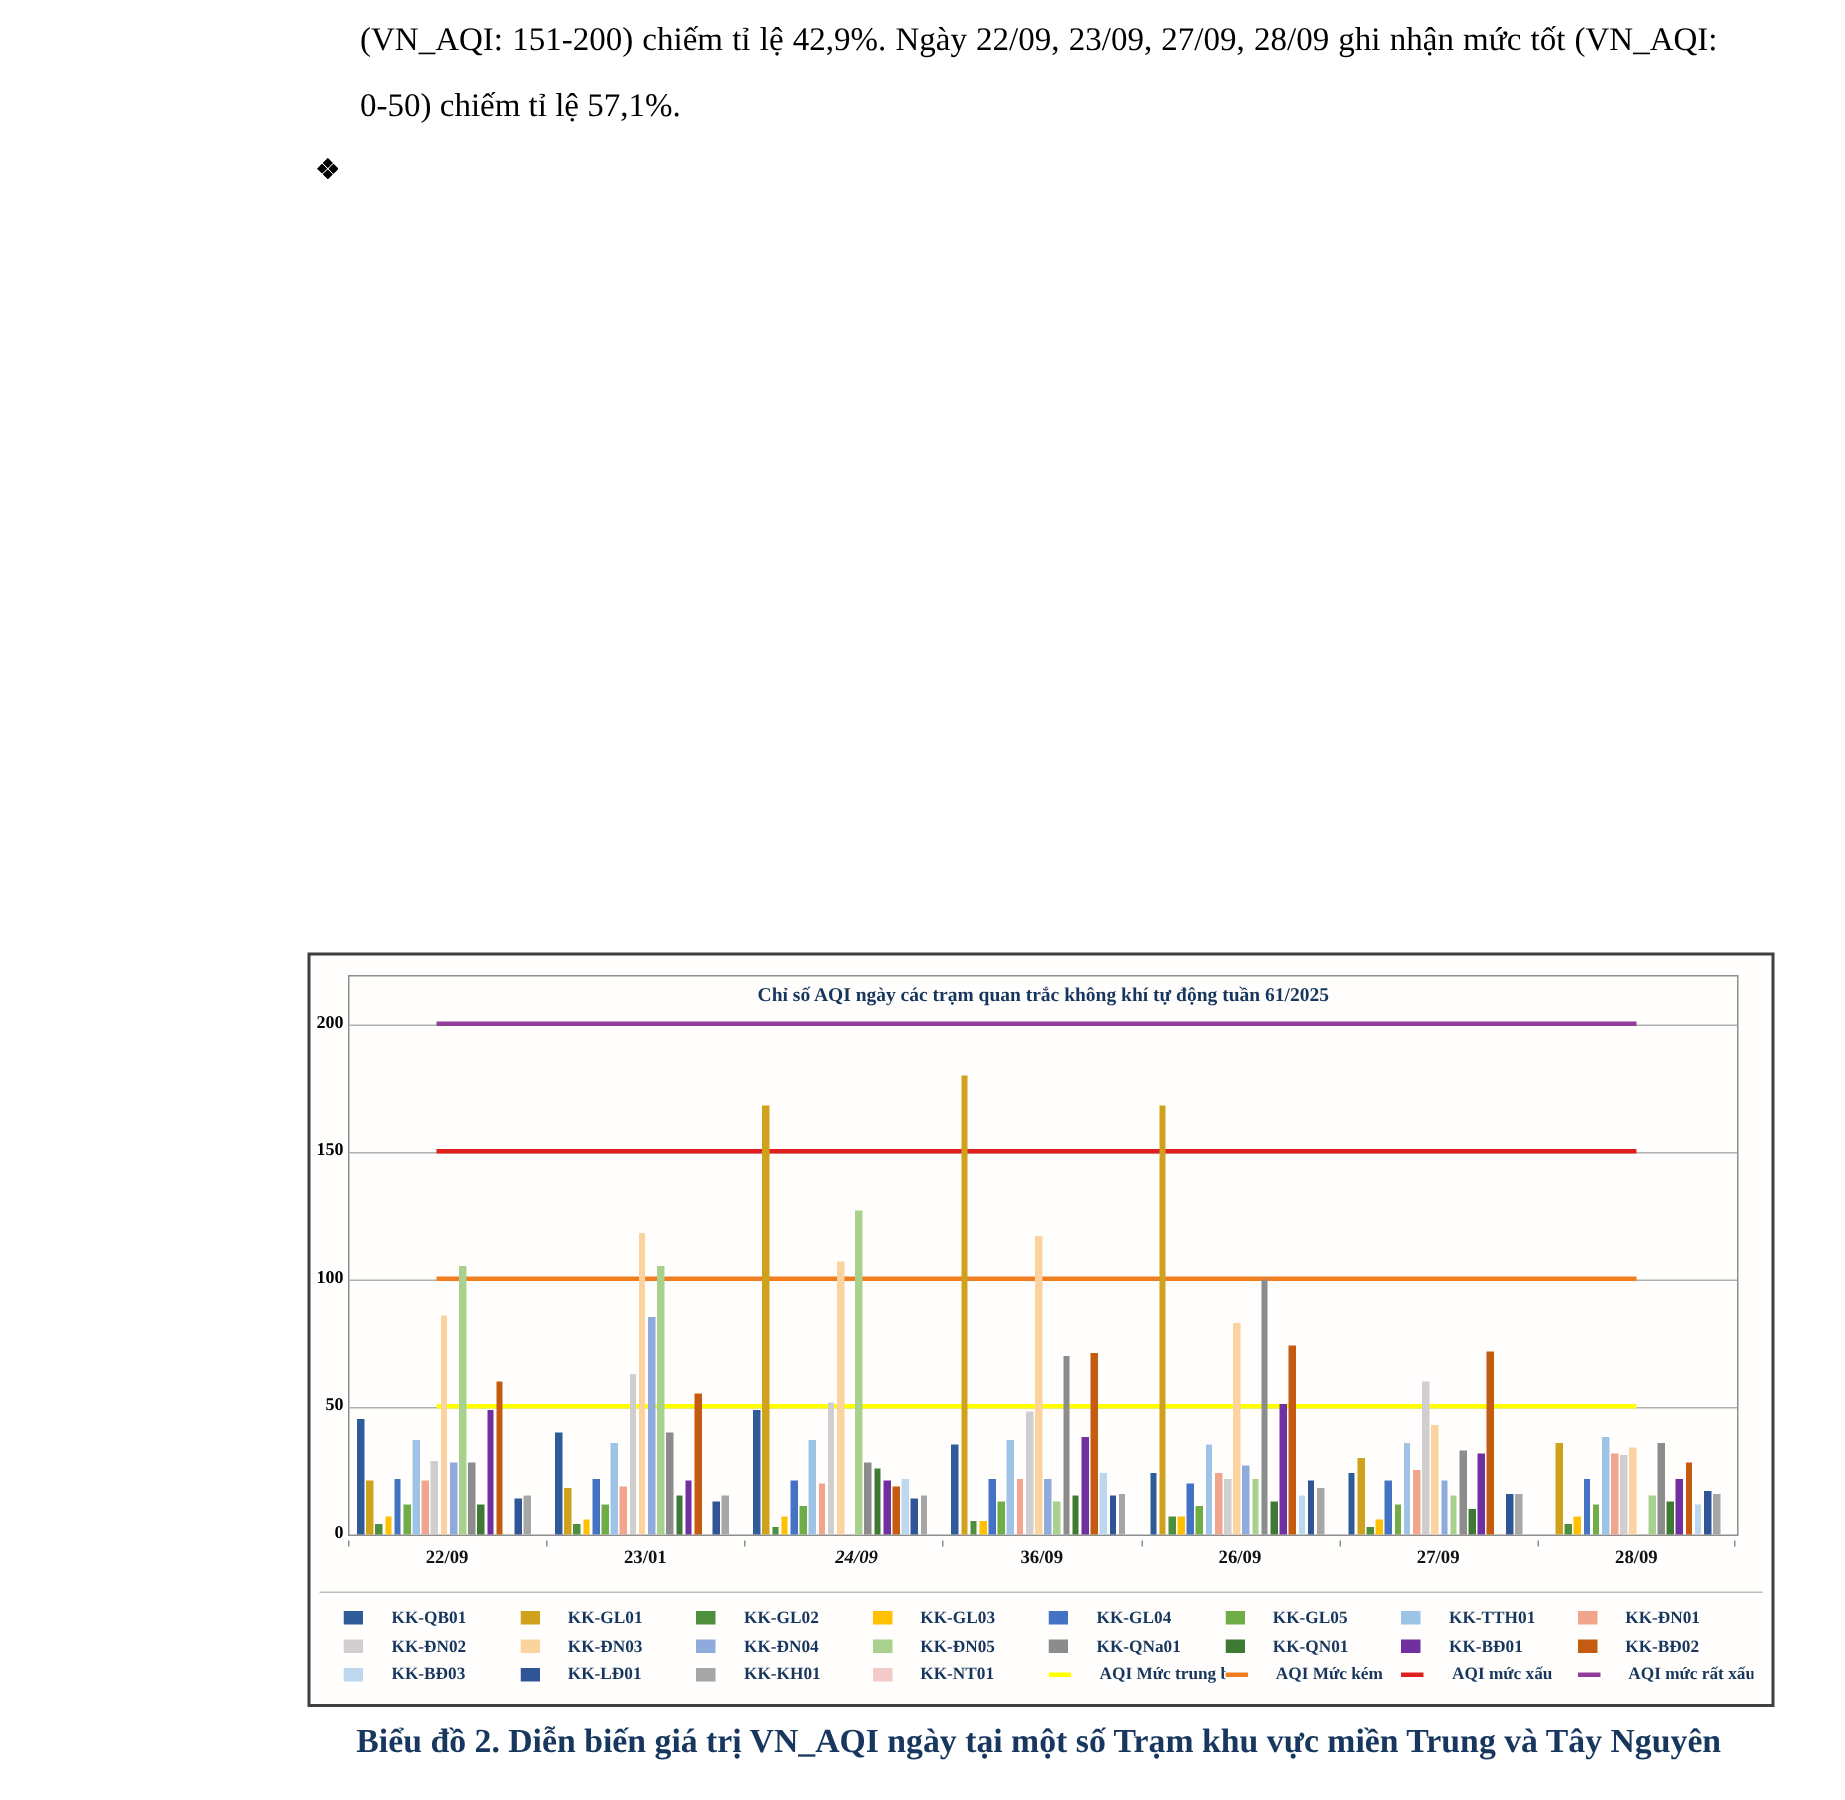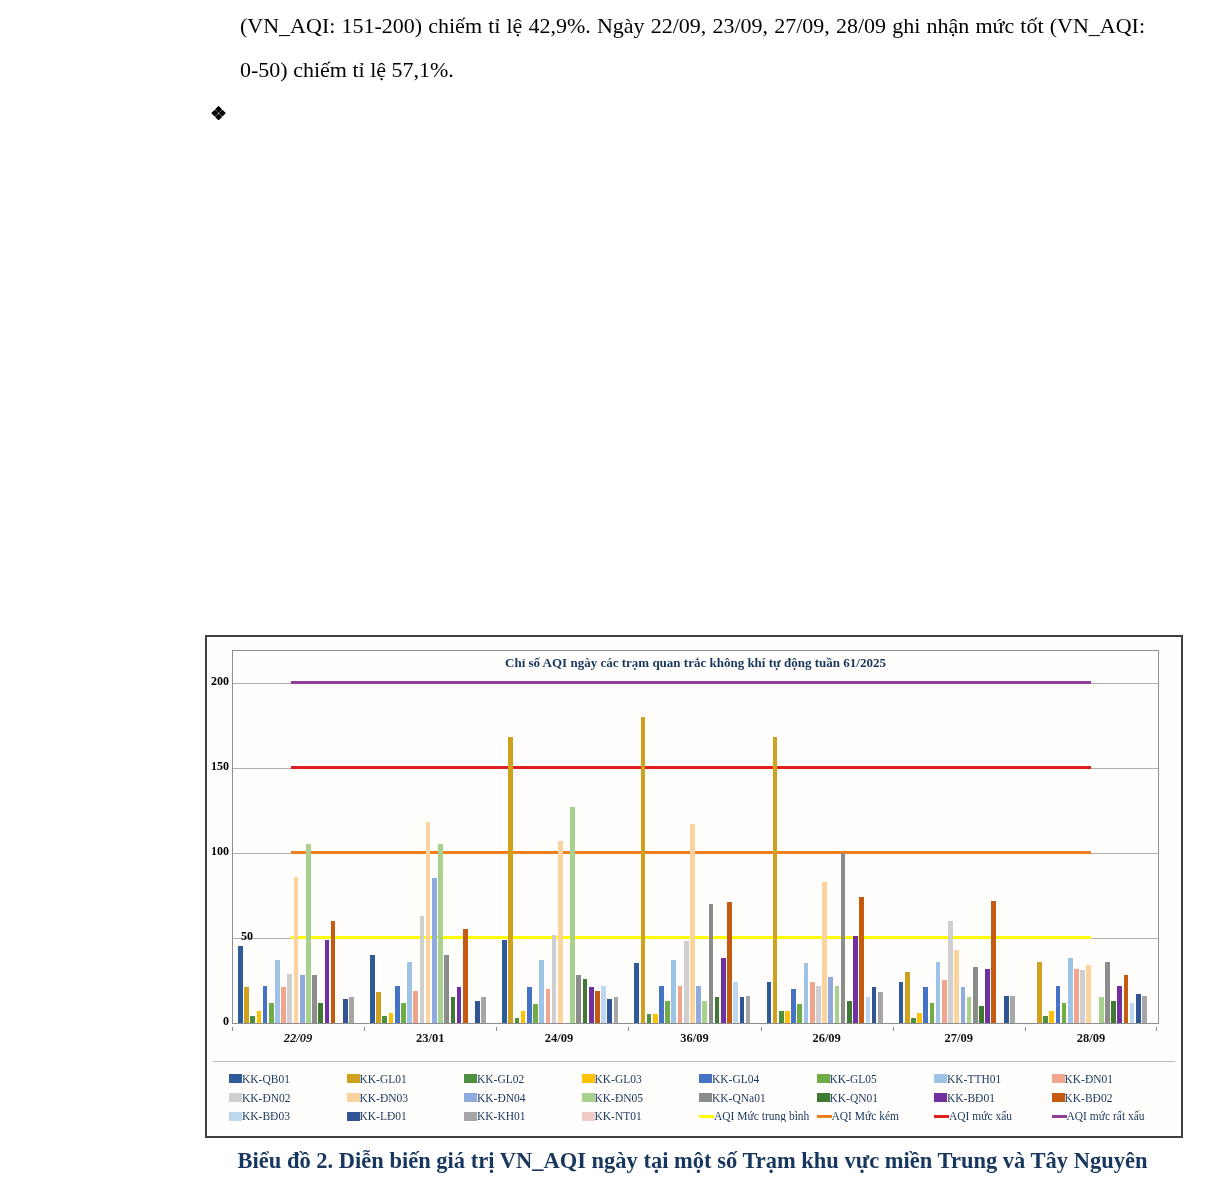--- a/index.html
+++ b/index.html
@@ -24,21 +24,21 @@
   .ytick{position:absolute;left:1px;width:21px;font-size:12px;font-weight:bold;text-align:right;color:#000;}
   .group{position:absolute;bottom:0;height:100%;display:flex;align-items:flex-end;justify-content:center;}
   .slot{width:6.2px;height:100%;display:flex;align-items:flex-end;justify-content:center;}
   .bar{width:4.7px;}
   #date-row{position:absolute;left:25px;top:390px;width:925px;height:24px;}
   .date-label{position:absolute;top:4px;width:132px;text-align:center;font-size:12.5px;font-weight:bold;color:#111;}
   .xtick{position:absolute;top:0;width:1px;height:4px;background:#8e8e8e;}
   #legend{position:absolute;left:6px;right:6px;top:424px;bottom:5px;border-top:1px solid #bbbbbb;
           display:grid;grid-template-columns:repeat(8,1fr);align-content:space-evenly;
           padding:4px 6px 2px 16px;}
-  .lg-item{display:flex;align-items:center;gap:0;font-size:11.5px;font-weight:normal;
+  .lg-item{display:flex;align-items:center;gap:19px;font-size:11.5px;font-weight:bold;
            color:#17365d;white-space:nowrap;overflow:hidden;}
   .lg-swatch{width:13px;height:9px;flex:0 0 auto;}
   .lg-line{width:15px;height:3px;flex:0 0 auto;}
 
   
   .caption{position:absolute;left:200px;top:1148px;width:985px;text-align:center;
            font-size:22.5px;font-weight:bold;color:#17375e;}
 </style>
 </head>
 <body>
@@ -500,25 +500,25 @@
         </div>
         <div class="slot">
           <div class="bar" style="height: 27px; background: rgb(166, 166, 166);"></div>
         </div>
         <div class="slot">
           <div class="bar" style="height: 0px; background: rgb(242, 203, 201);"></div>
         </div>
       </div>
     </div>
   <div id="date-row">
-      <div class="date-label" style="left: 0px; width: 132.143px; font-style: italic;">22/09</div>
+      <div class="date-label" style="left: 0px; width: 132.143px;">22/09</div>
       <div class="xtick" style="left: 0px;"></div>
       <div class="date-label" style="left: 132.143px; width: 132.143px;">23/01</div>
       <div class="xtick" style="left: 132.143px;"></div>
-      <div class="date-label" style="left: 261px; width: 132.143px;">24/09</div>
+      <div class="date-label" style="left: 273px; width: 132.143px; font-style: italic;">24/09</div>
       <div class="xtick" style="left: 264.286px;"></div>
       <div class="date-label" style="left: 396.429px; width: 132.143px;">36/09</div>
       <div class="xtick" style="left: 396.429px;"></div>
       <div class="date-label" style="left: 528.571px; width: 132.143px;">26/09</div>
       <div class="xtick" style="left: 528.571px;"></div>
       <div class="date-label" style="left: 660.714px; width: 132.143px;">27/09</div>
       <div class="xtick" style="left: 660.714px;"></div>
       <div class="date-label" style="left: 792.857px; width: 132.143px;">28/09</div>
       <div class="xtick" style="left: 792.857px;"></div>
       <div class="xtick" style="left: 924px;"></div>
@@ -615,19 +615,19 @@
       <div class="lg-item">
         <div class="lg-line" style="background: rgb(224, 32, 30);"></div>
         <span>AQI mức xấu</span>
       </div>
       <div class="lg-item">
         <div class="lg-line" style="background: rgb(143, 63, 151);"></div>
         <span>AQI mức rất xấu</span>
       </div>
     </div>
 <div class="ytick" style="top: 377px;">0</div>
-    <div class="ytick" style="top: 292px; padding-left: 24px;">50</div>
+    <div class="ytick" style="top: 292px;">50</div>
     <div class="ytick" style="top: 207px;">100</div>
     <div class="ytick" style="top: 122px;">150</div>
     <div class="ytick" style="top: 37px;">200</div>
   </div>
 
 <div class="caption">Biểu đồ 2. Diễn biến giá trị VN_AQI ngày tại một số Trạm khu vực miền Trung và Tây Nguyên</div>
 
 </body></html>

